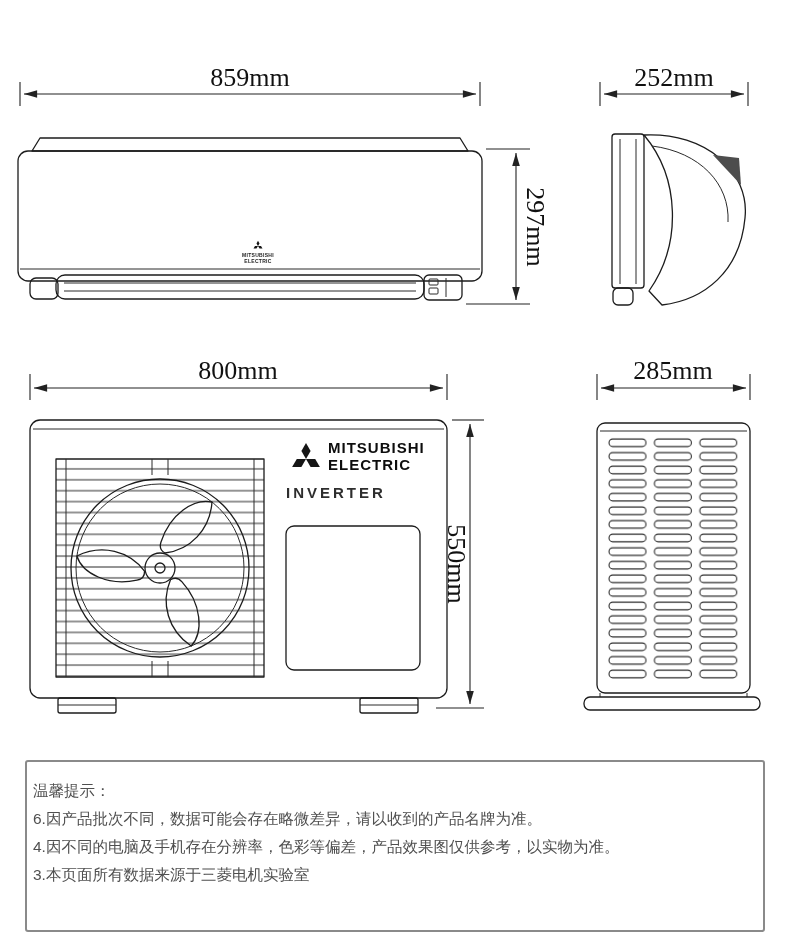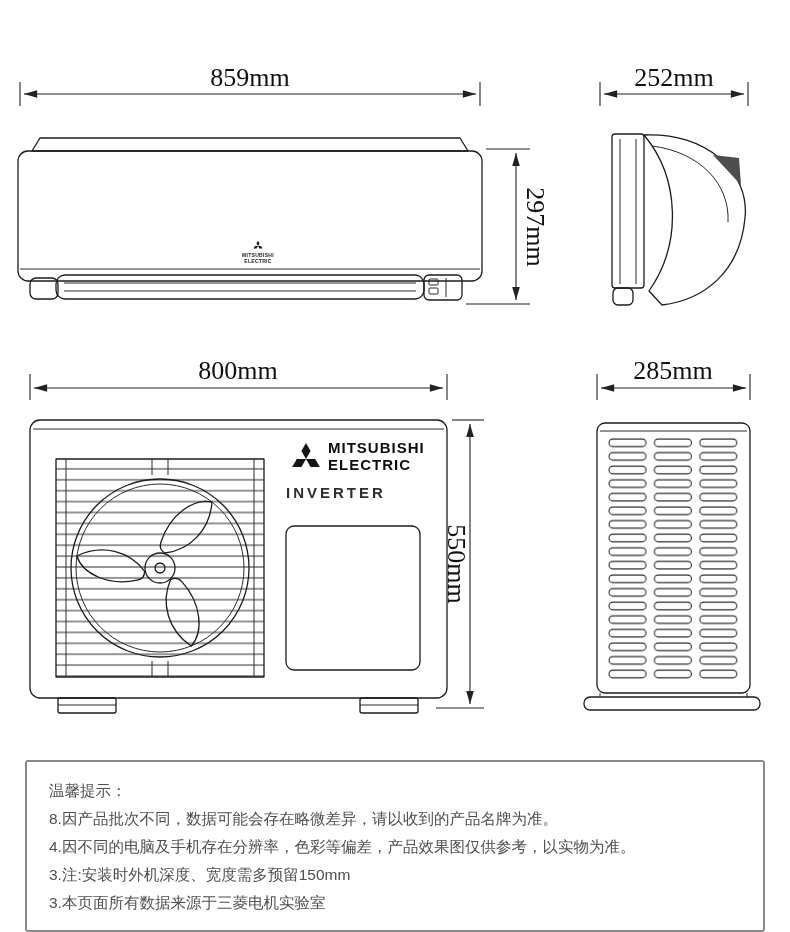--- a/index.html
+++ b/index.html
@@ -10,21 +10,21 @@
   .ln{stroke:#1c1c1c;stroke-width:1.3;fill:none;stroke-linejoin:round;stroke-linecap:round;}
   .lnthin{stroke:#2a2a2a;stroke-width:1;fill:none;}
   .dimln{stroke:#222;stroke-width:1.1;fill:none;}
   .dim{font:26px "Liberation Serif","DejaVu Serif",serif;fill:#111;text-anchor:middle;}
   .brand-lg{font:bold 15px "Liberation Sans","DejaVu Sans",sans-serif;fill:#0d0d0d;letter-spacing:1px;}
   .brand-sm{font:bold 5px "Liberation Sans","DejaVu Sans",sans-serif;fill:#222;text-anchor:middle;letter-spacing:0.3px;}
   .inverter{font:bold 15px "Liberation Sans","DejaVu Sans",sans-serif;fill:#2e2e2e;letter-spacing:3px;}
   .mark{fill:#151515;stroke:none;}
   
   .notice-box{position:absolute;left:25px;top:712px;width:740px;height:172px;box-sizing:border-box;
-      border:2px solid #8a8a8a;border-radius:3px;padding:15px 20px 0 22px;
+      border:2px solid #8a8a8a;border-radius:3px;padding:15px 20px 0 6px;
       color:#4f4f4f;font-size:15.5px;line-height:28px;background:#fff;}
   .notice-box div{white-space:nowrap;}
   .footer-strip{position:absolute;left:0;top:888px;width:790px;height:44px;background:#f3f3f3;}
 </style>
 </head>
 <body>
 
 <div class="page">
 
   <svg width="790" height="700" viewBox="0 0 790 700">
@@ -159,20 +159,19 @@
       <line class="lnthin" x1="600" y1="383" x2="747" y2="383"></line>
       <rect fill="url(#pills)" x="606" y="388" width="136" height="245"></rect>
       <line class="lnthin" x1="600" y1="645" x2="600" y2="649"></line>
       <line class="lnthin" x1="747" y1="645" x2="747" y2="649"></line>
       <rect class="ln" x="584" y="649" width="176" height="13" rx="6"></rect>
     </g>
   </svg>
 
   <div class="notice-box">
     <div>温馨提示：</div>
-    <div>8.因产品批次不同，数据可能会存在略微差异，请以收到的产品名牌为准。</div>
+    <div>6.因产品批次不同，数据可能会存在略微差异，请以收到的产品名牌为准。</div>
     <div>4.因不同的电脑及手机存在分辨率，色彩等偏差，产品效果图仅供参考，以实物为准。</div>
-    <div>3.注:安装时外机深度、宽度需多预留150mm</div>
     <div>3.本页面所有数据来源于三菱电机实验室</div>
   </div>
 
   <div class="footer-strip"></div>
 </div>
 
 </body></html>

